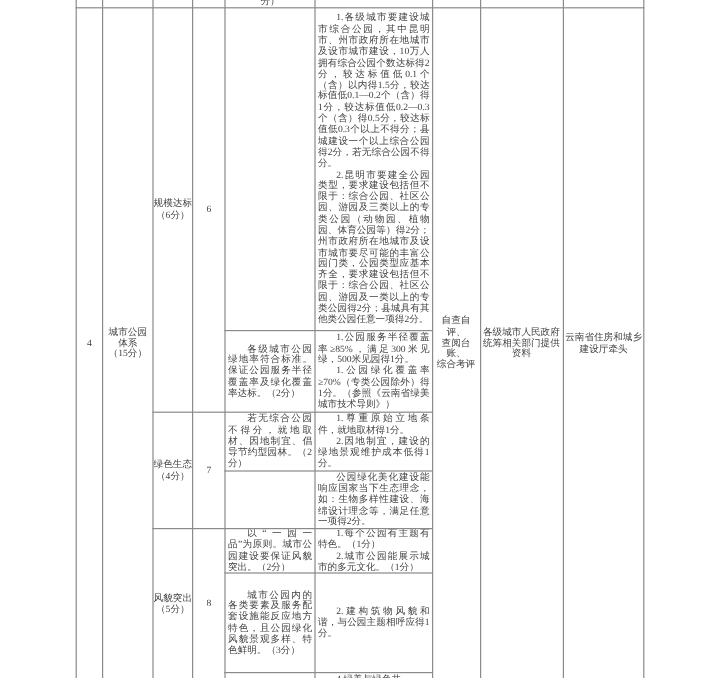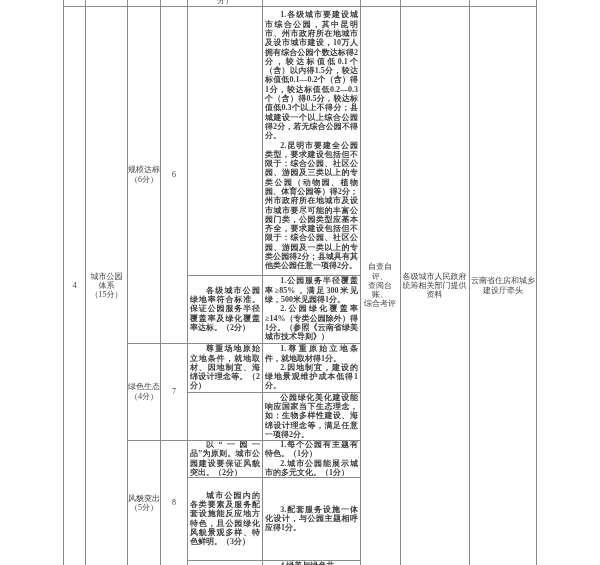--- a/index.html
+++ b/index.html
@@ -11,21 +11,21 @@
   }
   #sheet{position:absolute;left:63px;top:0;width:475px;height:565px;}
   .vl,.hl{position:absolute;background:#8a8a8a;}
   .vl{width:1px;top:0;height:565px;}
   .hl{height:1px;}
   .cell{
     position:absolute;display:flex;align-items:center;justify-content:center;
     font-size:8px;line-height:9.3px;overflow:hidden;
   }
   .ctr{text-align:center;white-space:pre-line;}
-  .paras{width:100%;padding:0 2px;box-sizing:border-box;font-weight:bold;}
+  .paras{width:100%;padding:0 2px;box-sizing:border-box;}
   .para{text-align:justify;text-indent:2em;}
   .item{text-align:justify;text-indent:1.9em;}
   .clip-top{align-items:flex-start;}
   .clip-bottom{align-items:flex-start;}
 </style>
 </head>
 <body>
 
 <div id="sheet">
 
@@ -94,27 +94,27 @@
   </div>
 
   <div class="cell" style="left:125px;top:276px;width:74px;height:66px">
     <div class="paras">
         <div class="para">各级城市公园绿地率符合标准。保证公园服务半径覆盖率及绿化覆盖率达标。（2分）</div>
       </div>
   </div>
   <div class="cell" style="left:200px;top:276px;width:97px;height:66px">
     <div class="paras">
       <div class="item">1.公园服务半径覆盖率≥85%，满足300米见绿，500米见园得1分。</div>
-      <div class="item">2.公园绿化覆盖率≥14%（专类公园除外）得1分。（参照《云南省绿美城市技术导则》）</div>
+      <div class="item">1.公园绿化覆盖率≥70%（专类公园除外）得1分。（参照《云南省绿美城市技术导则》）</div>
     </div>
   </div>
 
   <div class="cell" style="left:125px;top:344px;width:74px;height:47px">
     <div class="paras">
-        <div class="para">尊重场地原始立地条件，就地取材、因地制宜、海绵设计理念等。（2分）</div>
+        <div class="para">若无综合公园不得分，就地取材、因地制宜、倡导节约型园林。（2分）</div>
       </div>
   </div>
   <div class="cell" style="left:200px;top:344px;width:97px;height:47px">
     <div class="paras">
       <div class="item">1.尊重原始立地条件，就地取材得1分。</div>
       <div class="item">2.因地制宜，建设的绿地景观维护成本低得1分。</div>
     </div>
   </div>
 
   <div class="cell" style="left:200px;top:393px;width:97px;height:46px">
@@ -135,21 +135,21 @@
     </div>
   </div>
 
   <div class="cell" style="left:125px;top:478px;width:74px;height:81px">
     <div class="paras">
         <div class="para">城市公园内的各类要素及服务配套设施能反应地方特色，且公园绿化风貌景观多样、特色鲜明。（3分）</div>
       </div>
   </div>
   <div class="cell" style="left:200px;top:478px;width:97px;height:81px">
     <div class="paras">
-      <div class="item">3.配套服务设施一体化设计，与公园主题相呼应得1分。</div>
+      <div class="item">2.建构筑物风貌和谐，与公园主题相呼应得1分。</div>
     </div>
   </div>
 
   <div class="cell clip-bottom" style="left:200px;top:561px;width:97px;height:4px">
     <div class="paras">
         <div class="item">4.绿美与绿色共……</div>
       </div>
   </div>
 
   <div class="cell" style="left:338px;top:7px;width:67px;height:557px">

